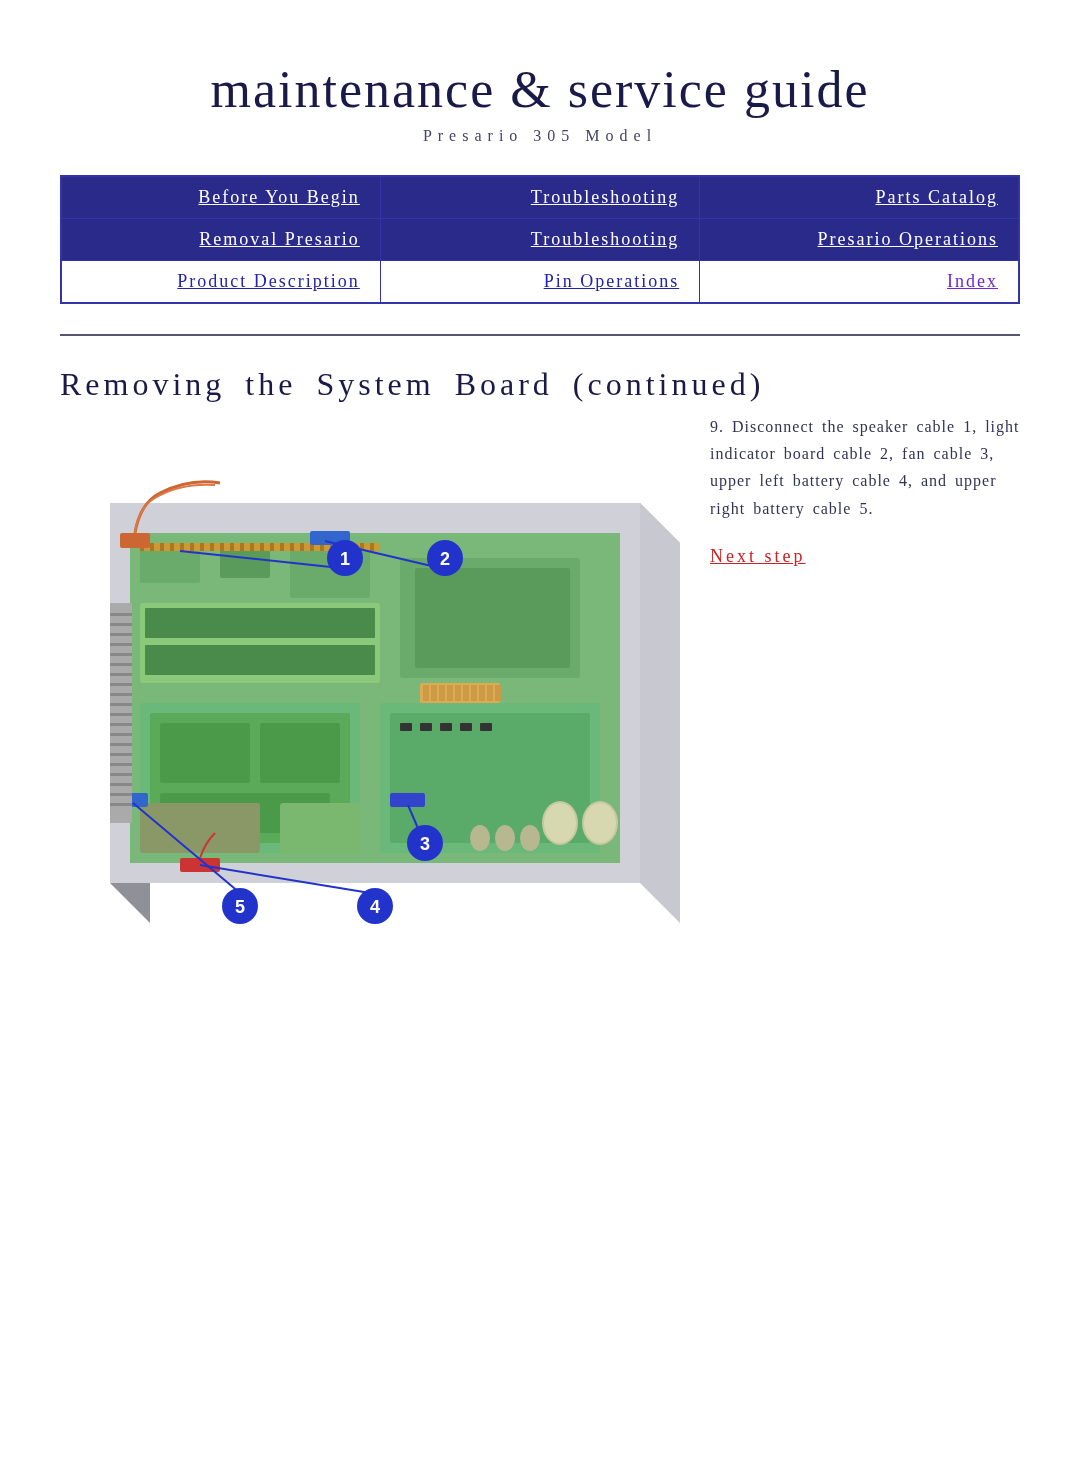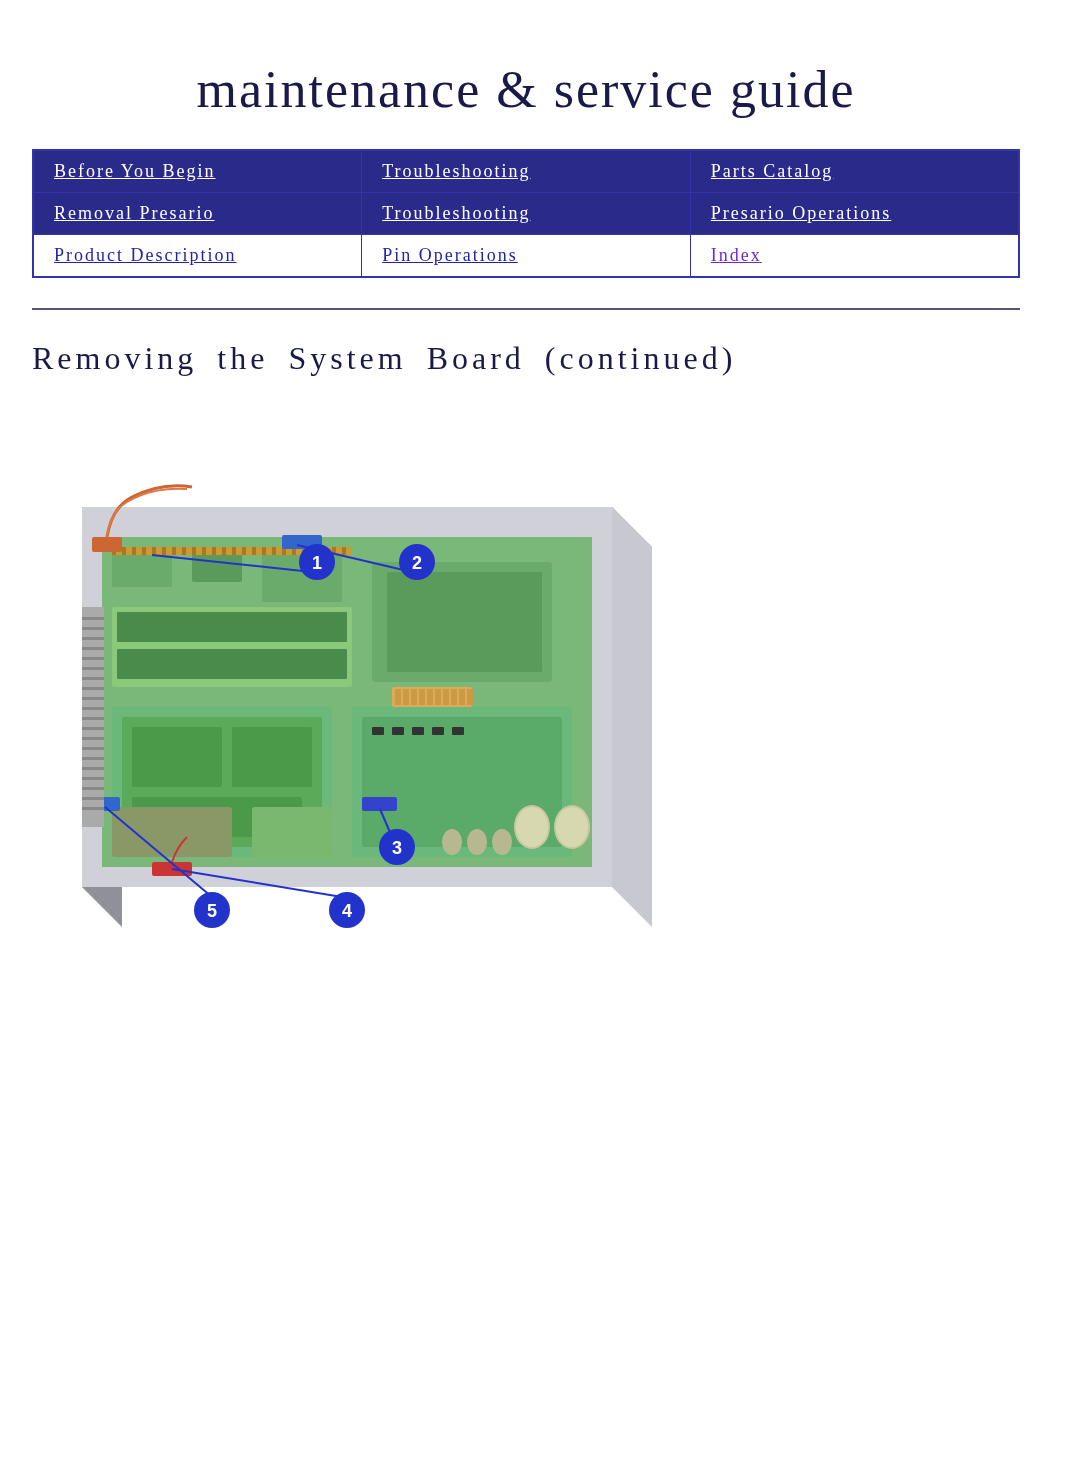--- a/index.html
+++ b/index.html
@@ -8,21 +8,21 @@
       background: #ffffff;
       font-family: Georgia, 'Times New Roman', serif;
       width: 1080px;
       min-height: 1472px;
       color: #1a1a4a;
     }
 
     .page {
       width: 1080px;
       min-height: 1472px;
-      padding: 60px 60px 60px 32px;
+      padding: 60px 60px 60px 60px;
     }
 
     
     .header {
       text-align: center;
       margin-bottom: 30px;
     }
 
     .main-title {
       font-size: 52px;
@@ -44,21 +44,21 @@
     .nav-table {
       width: 100%;
       border-collapse: collapse;
       margin: 30px 0 30px 0;
       border: 2px solid #3333aa;
     }
 
     .nav-table td {
       border: 1px solid #3333aa;
       padding: 10px 20px;
-      text-align: left;
+      text-align: right;
       background: #2a2a8a;
       width: 33.33%;
     }
 
     .nav-table td a {
       color: #ffffff;
       text-decoration: underline;
       font-size: 18px;
       letter-spacing: 2px;
       font-family: Georgia, serif;
@@ -82,21 +82,20 @@
     }
 
     
     .section-title {
       font-size: 32px;
       font-weight: normal;
       color: #1a1a4a;
       letter-spacing: 4px;
       word-spacing: 8px;
       font-family: Georgia, serif;
-      margin-bottom: 30px;
     }
 
     
     .content-area {
       display: flex;
       flex-direction: row;
       align-items: flex-start;
       gap: 30px;
     }
 
@@ -136,20 +135,21 @@
       width: 100%;
       height: 100%;
     }
   </style>
 </head>
 <body>
 <div class="page">
 
   <div class="header">
     <h1 class="main-title">maintenance &amp; service guide</h1>
+    <p class="subtitle">Presario 305 Model</p>
   </div>
 
   <table class="nav-table">
     <tbody>
       <tr>
         <td>
           <a href="#">Before You Begin</a>
         </td>
         <td>
           <a href="#">Troubleshooting</a>
@@ -350,16 +350,22 @@
 
         <circle cx="315" cy="503" r="18" fill="#2233cc"></circle>
         <text x="315" y="510" text-anchor="middle" fill="white" font-size="18" font-weight="bold" font-family="Arial">4</text>
 
         <circle cx="180" cy="503" r="18" fill="#2233cc"></circle>
         <text x="180" y="510" text-anchor="middle" fill="white" font-size="18" font-weight="bold" font-family="Arial">5</text>
 
       </svg>
     </div>
 
+    <div class="instruction-panel">
+      <p class="instruction-text">
+        <span>9. </span>Disconnect the speaker cable 1, light indicator board cable 2, fan cable 3, upper left battery cable 4, and upper right battery cable 5.
+      </p>
+      <a class="next-step-link" href="#">Next step</a>
+    </div>
 
   </div>
 
 </div>
 
 </body></html>

